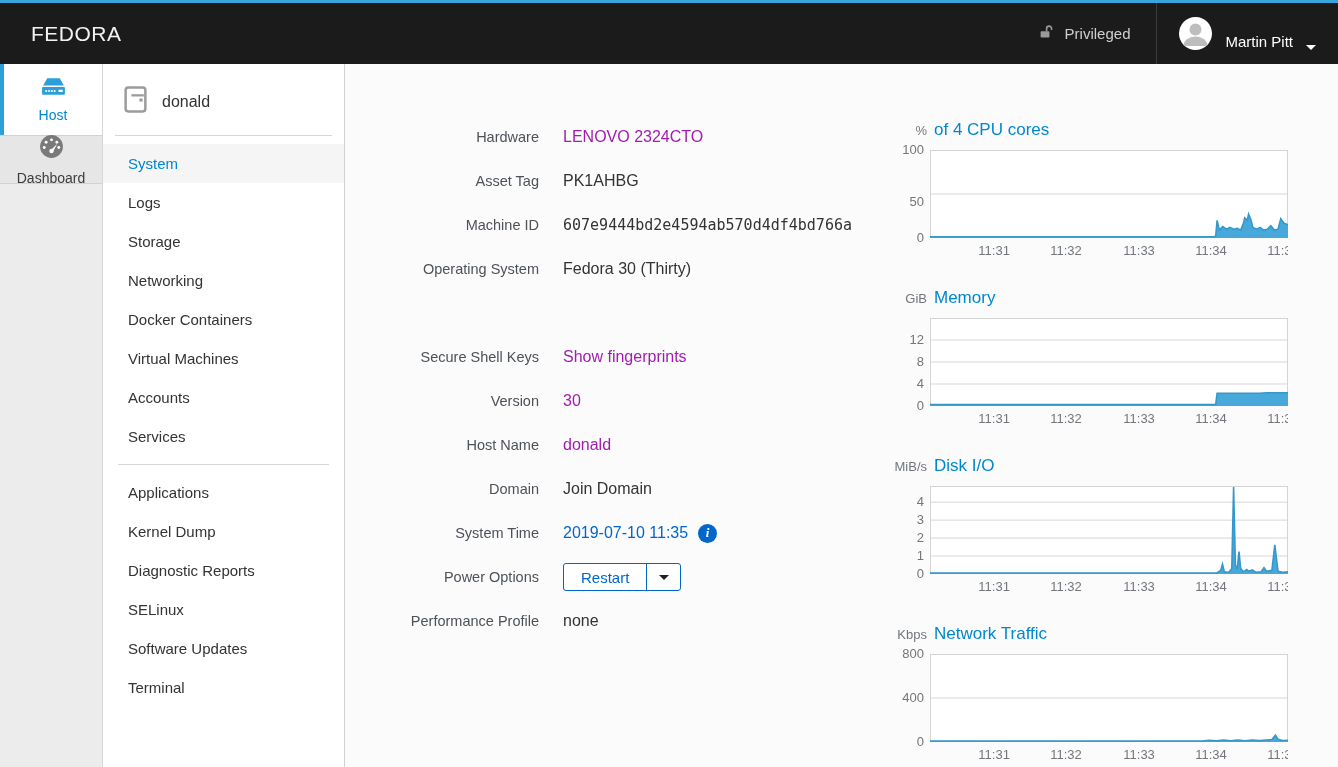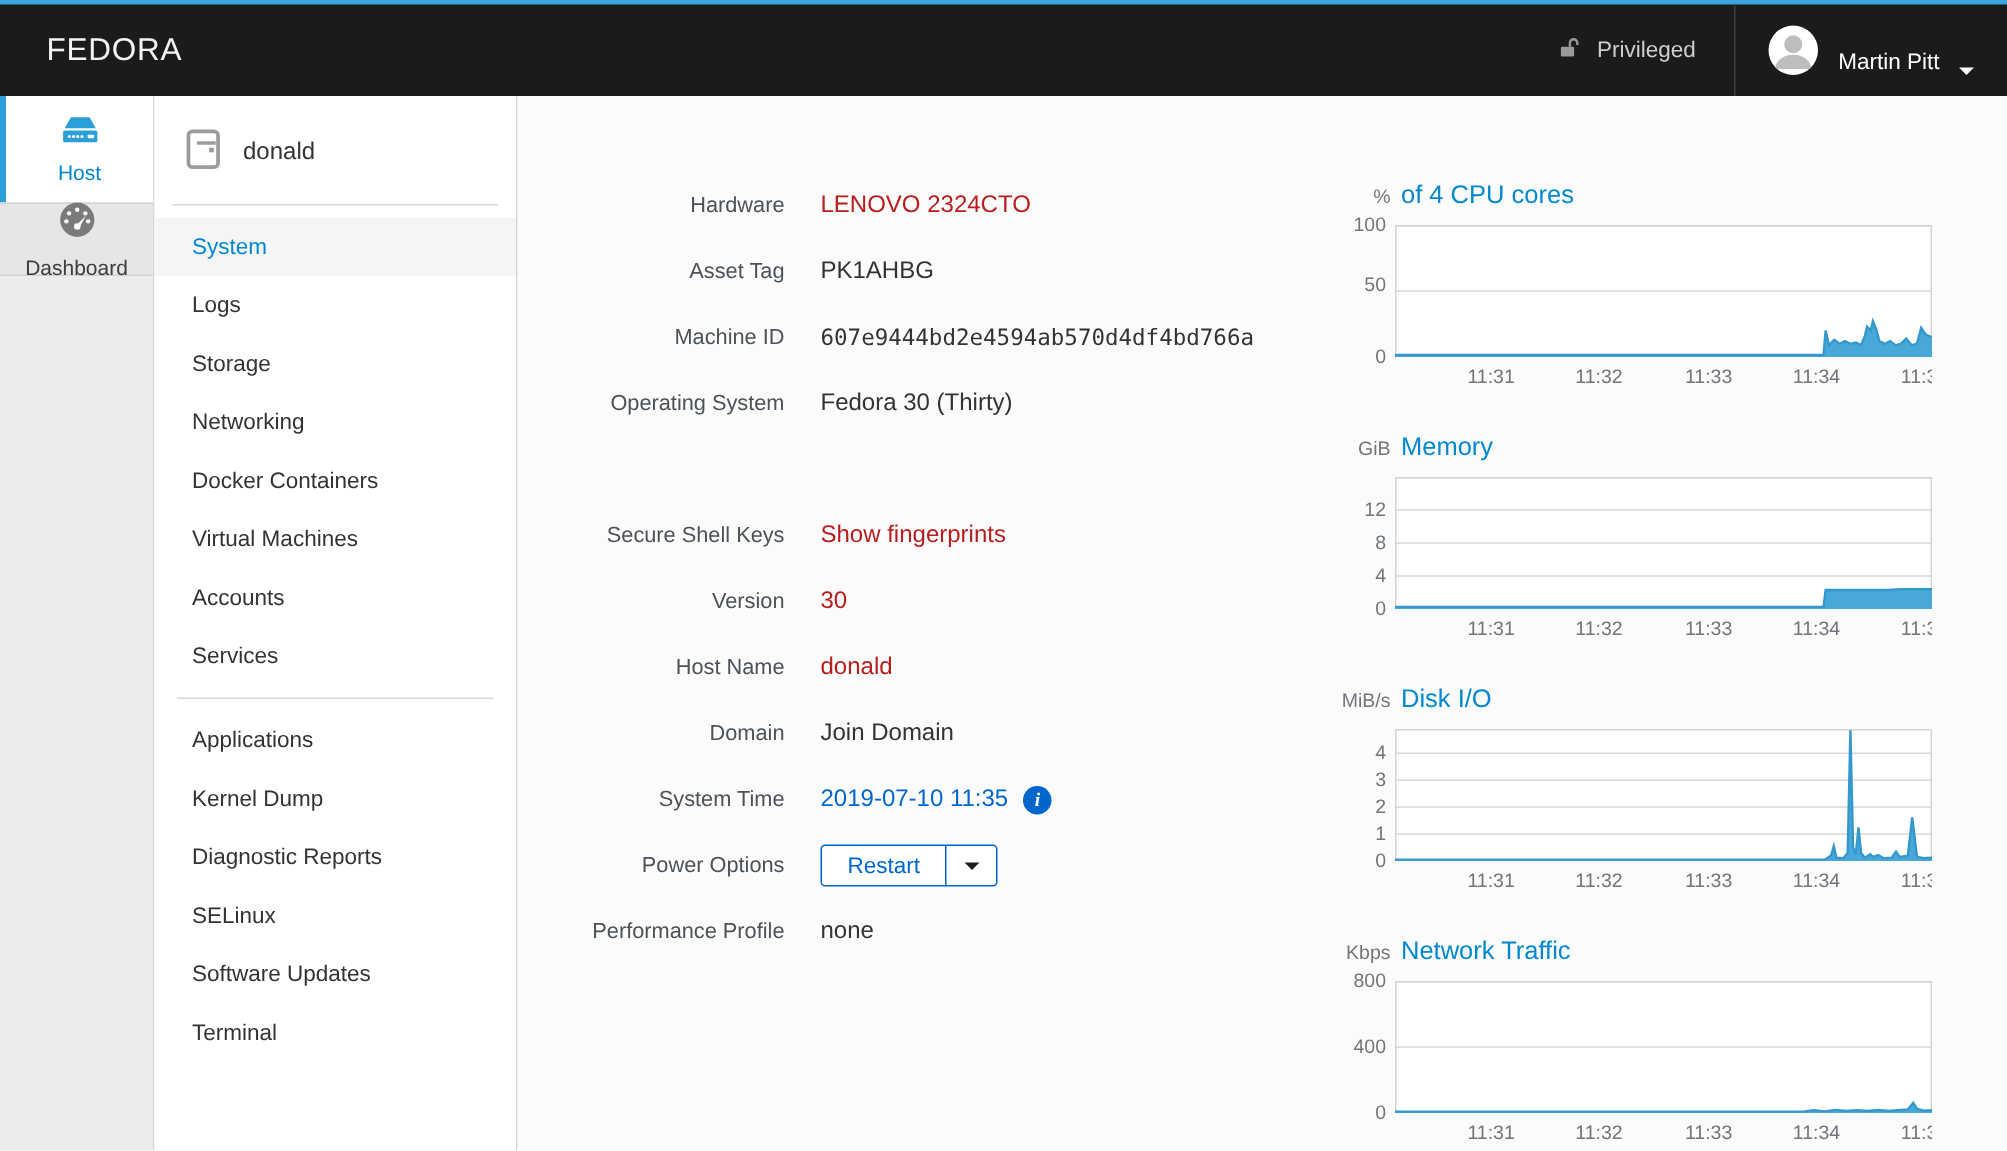--- a/index.html
+++ b/index.html
@@ -37,23 +37,23 @@
   .host-name{font-size:16px;color:#333;}
   .sidebar-divider{height:1px;background:#d7d7d7;margin:0 12px;}
   .menu{padding:8px 0 0 0;}
   .menu-item{padding:9px 0 9px 25px;font-size:15px;line-height:21px;color:#333;cursor:pointer;}
   .menu-item.active{color:#0088ce;background:#f5f5f5;}
   .menu-divider{height:1px;background:#d7d7d7;margin:8px 15px;}
   
   .main{flex:1;position:relative;background:#fbfbfb;}
   .info{position:absolute;left:44px;top:51px;}
   .info-row{display:flex;height:44px;align-items:center;}
-  .info-label{width:134px;text-align:right;font-size:14.5px;color:#4d5258;flex-shrink:0;}
+  .info-label{width:134px;text-align:right;font-size:14.5px;color:#4d5258;flex-shrink:0;margin-left:16px;}
   .info-value{margin-left:24px;font-size:16px;color:#333;white-space:nowrap;display:flex;align-items:center;}
-  .val-link{color:#b91c1c;text-decoration:none;cursor:pointer;}
+  .val-link{color:#a21caf;text-decoration:none;cursor:pointer;}
   .val-link.pf-blue{color:#0066cc;}
   .mono{font-family:"DejaVu Sans Mono",monospace;font-size:15px;}
   .info-icon{
     display:inline-flex;width:19px;height:19px;border-radius:50%;background:#0066cc;color:#fff;
     align-items:center;justify-content:center;font-size:13px;font-weight:bold;font-style:italic;
     margin-left:10px;font-family:"Liberation Serif",serif;cursor:pointer;
   }
   .split-btn{display:inline-flex;border:1px solid #0066cc;border-radius:3px;background:#fff;height:28px;box-sizing:border-box;overflow:hidden;}
   .split-main{padding:0 17px;color:#0066cc;font-size:15px;display:flex;align-items:center;cursor:pointer;}
   .split-caret{border-left:1px solid #0066cc;width:33px;display:flex;align-items:center;justify-content:center;cursor:pointer;}
@@ -241,21 +241,21 @@
       </div>
     <div class="charts" id="charts">
       <div class="chart">
         <div class="chart-head">
             <span class="chart-unit">%</span>
             <a class="chart-title">of 4 CPU cores</a>
           </div>
         <div class="chart-body">
             <div class="chart-ylabels">
               <div class="ytick" style="top: 80px;">0</div>
-              <div class="ytick" style="top: 32px;">50</div>
+              <div class="ytick" style="top: 44px;">50</div>
               <div class="ytick" style="top: -8px;">100</div>
             </div>
             <svg class="chart-svg" viewBox="0 0 358 88" preserveAspectRatio="none">
               <line x1="0" x2="358" y1="87.5" y2="87.5" stroke="#d7d7d7" stroke-width="1"></line>
               <line x1="0" x2="358" y1="44" y2="44" stroke="#d7d7d7" stroke-width="1"></line>
               <line x1="0" x2="358" y1="0.5" y2="0.5" stroke="#d7d7d7" stroke-width="1"></line>
               <rect x="0.5" y="0.5" width="357" height="87" fill="none" stroke="#d4d4d4" stroke-width="1"></rect>
               <path d="M0,88 L0.0,86.7 L282.8,86.7 L285.7,86.4 L287.1,70.4 L289.3,80.1 L292.8,76.6 L296.4,79.2 L300.0,77.4 L303.6,79.2 L307.2,78.3 L310.7,80.1 L313.3,73.9 L314.7,67.8 L317.2,70.4 L318.6,64.2 L320.8,69.5 L322.9,77.4 L326.5,79.2 L330.1,77.4 L333.7,80.1 L337.2,79.2 L340.8,75.7 L344.4,80.1 L348.0,79.2 L350.8,68.6 L353.7,73.0 L358.0,74.8 L358,88 Z" fill="#49a8da"></path>
               <polyline points="0.0,86.7 282.8,86.7 285.7,86.4 287.1,70.4 289.3,80.1 292.8,76.6 296.4,79.2 300.0,77.4 303.6,79.2 307.2,78.3 310.7,80.1 313.3,73.9 314.7,67.8 317.2,70.4 318.6,64.2 320.8,69.5 322.9,77.4 326.5,79.2 330.1,77.4 333.7,80.1 337.2,79.2 340.8,75.7 344.4,80.1 348.0,79.2 350.8,68.6 353.7,73.0 358.0,74.8" fill="none" stroke="#3598cc" stroke-width="1.6"></polyline>
             </svg>

